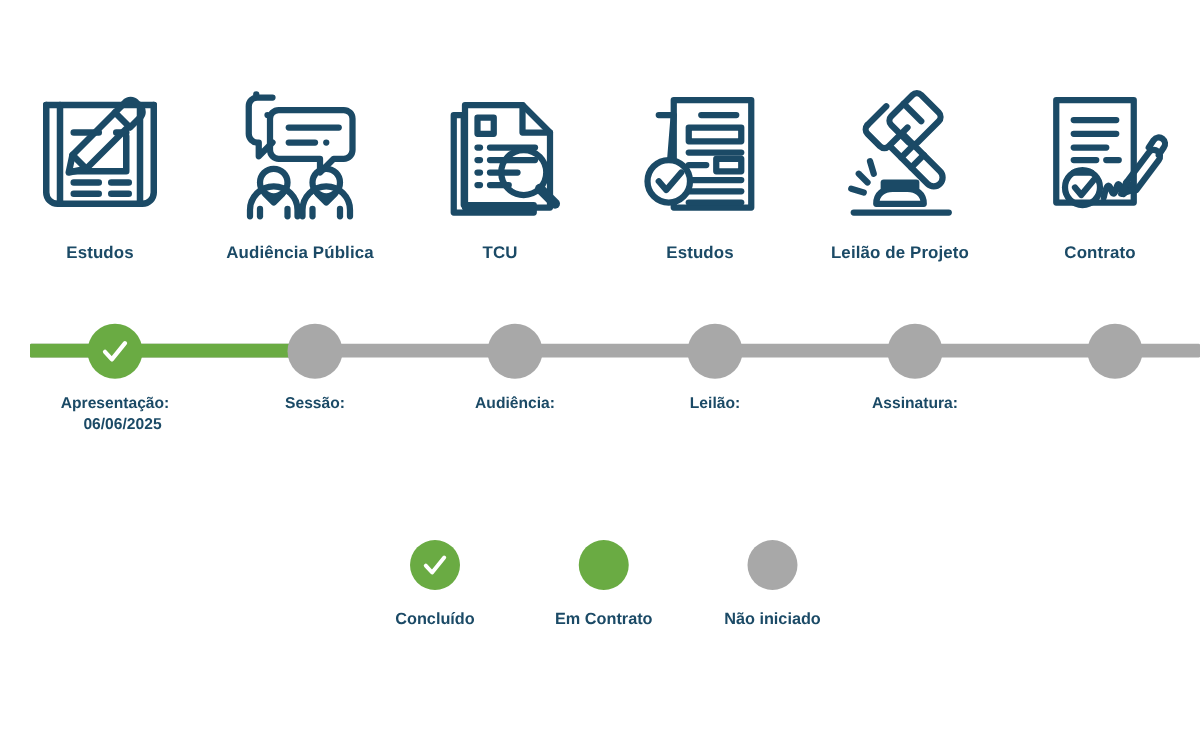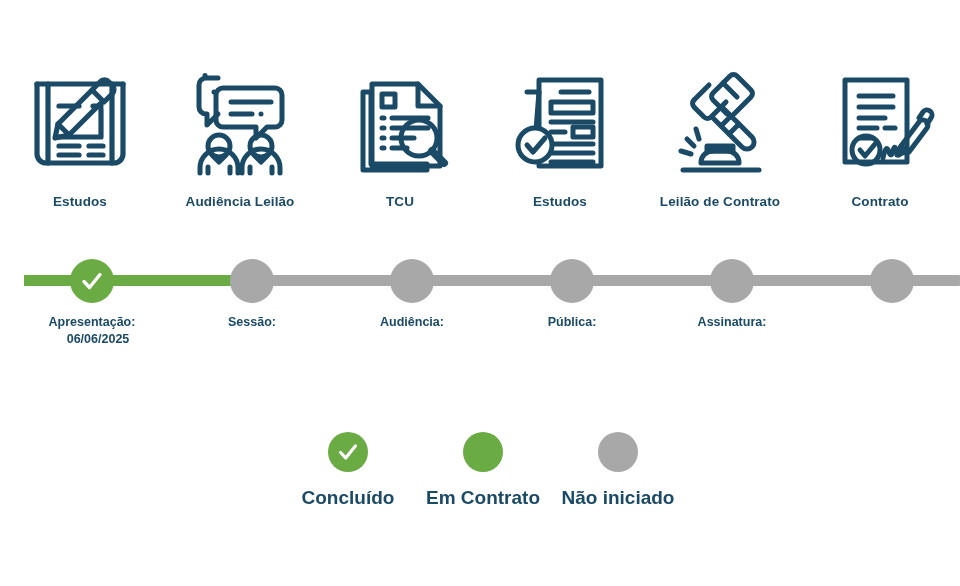--- a/index.html
+++ b/index.html
@@ -86,21 +86,21 @@
     width:120px;display:flex;flex-direction:column;align-items:center;
   }
   .legend-dot{
     width:40px;height:40px;border-radius:50%;
     display:flex;align-items:center;justify-content:center;
   }
   .legend-dot.green{background:#6aab43;}
   .legend-dot.gray{background:#a8a8a8;}
   .legend-label{
     margin-top:15px;
-    font-size:19px;font-weight:bold;color:#1b4a66;white-space:nowrap;
+    font-size:13px;font-weight:bold;color:#1b4a66;white-space:nowrap;
   }
 </style>
 </head>
 <body>
 
 <div class="stage">
 
   <div class="steps">
 
     <div class="step">
@@ -140,21 +140,21 @@
           <path d="M31 93 l7 7 l7 -7"></path>
           <path d="M27 111 v-6"></path>
           <path d="M49 111 v-6"></path>
           <circle cx="80" cy="84" r="11"></circle>
           <path d="M61 111 v-5 a19 19 0 0 1 38 0 v5"></path>
           <path d="M73 93 l7 7 l7 -7"></path>
           <path d="M69 111 v-6"></path>
           <path d="M91 111 v-6"></path>
         </svg>
       </div>
-      <div class="step-label">Audiência Leilão</div>
+      <div class="step-label">Audiência Pública</div>
     </div>
 
     <div class="step">
       <div class="step-icon">
         <svg width="118" height="118" viewBox="0 0 118 118" fill="none" stroke="#1b4a66" stroke-width="5" stroke-linecap="round" stroke-linejoin="round">
           <path d="M22 30 h8 v72 h56 v6 h-64 z"></path>
           <path d="M31 22 h46 l22 22 v60 h-68 z"></path>
           <path d="M77 22 v22 h22"></path>
           <rect x="41" y="32" width="13" height="13"></rect>
           <path d="M41 56 h2"></path>
@@ -203,21 +203,21 @@
           <path d="M70 54 l-10 10"></path>
           <path d="M78 62 l-10 10"></path>
           <path d="M33 84 l-7 -7"></path>
           <path d="M30 92 l-10 -3"></path>
           <path d="M38 77 l-3 -10"></path>
           <path d="M40 101 h38 a0 0 0 0 0 0 0 c0 -8 -6 -12 -13 -12 h-12 c-7 0 -13 4 -13 12 z"></path>
           <path d="M46 89 h26 v-5 h-26 z"></path>
           <path d="M22 108 h76"></path>
         </svg>
       </div>
-      <div class="step-label">Leilão de Contrato</div>
+      <div class="step-label">Leilão de Projeto</div>
     </div>
 
     <div class="step">
       <div class="step-icon">
         <svg width="118" height="118" viewBox="0 0 118 118" fill="none" stroke="#1b4a66" stroke-width="5" stroke-linecap="round" stroke-linejoin="round">
           <path d="M24 18 h62 v82 h-62 z"></path>
           <path d="M38 34 h34"></path>
           <path d="M38 45 h34"></path>
           <path d="M38 56 h26"></path>
           <path d="M38 66 h18"></path>
@@ -283,21 +283,21 @@
       </div>
       <div class="node-label-cell">
         <span>Sessão:</span>
         <span class="l2"></span>
       </div>
       <div class="node-label-cell">
         <span>Audiência:</span>
         <span class="l2"></span>
       </div>
       <div class="node-label-cell">
-        <span>Pública:</span>
+        <span>Leilão:</span>
         <span class="l2"></span>
       </div>
       <div class="node-label-cell">
         <span>Assinatura:</span>
         <span class="l2"></span>
       </div>
     </div>
 
   </div>
 

